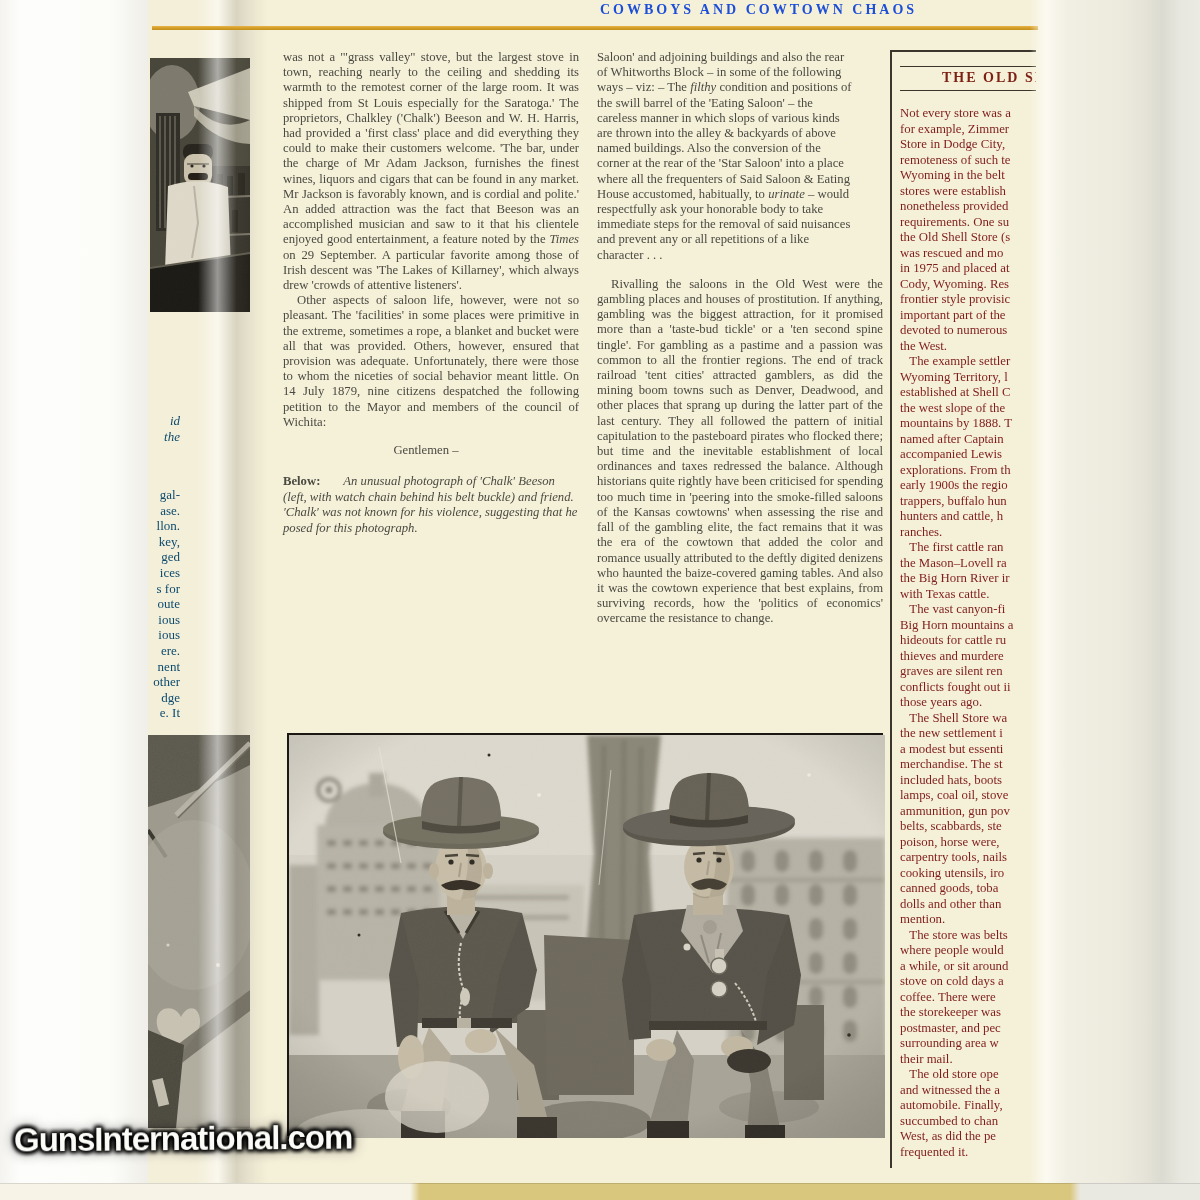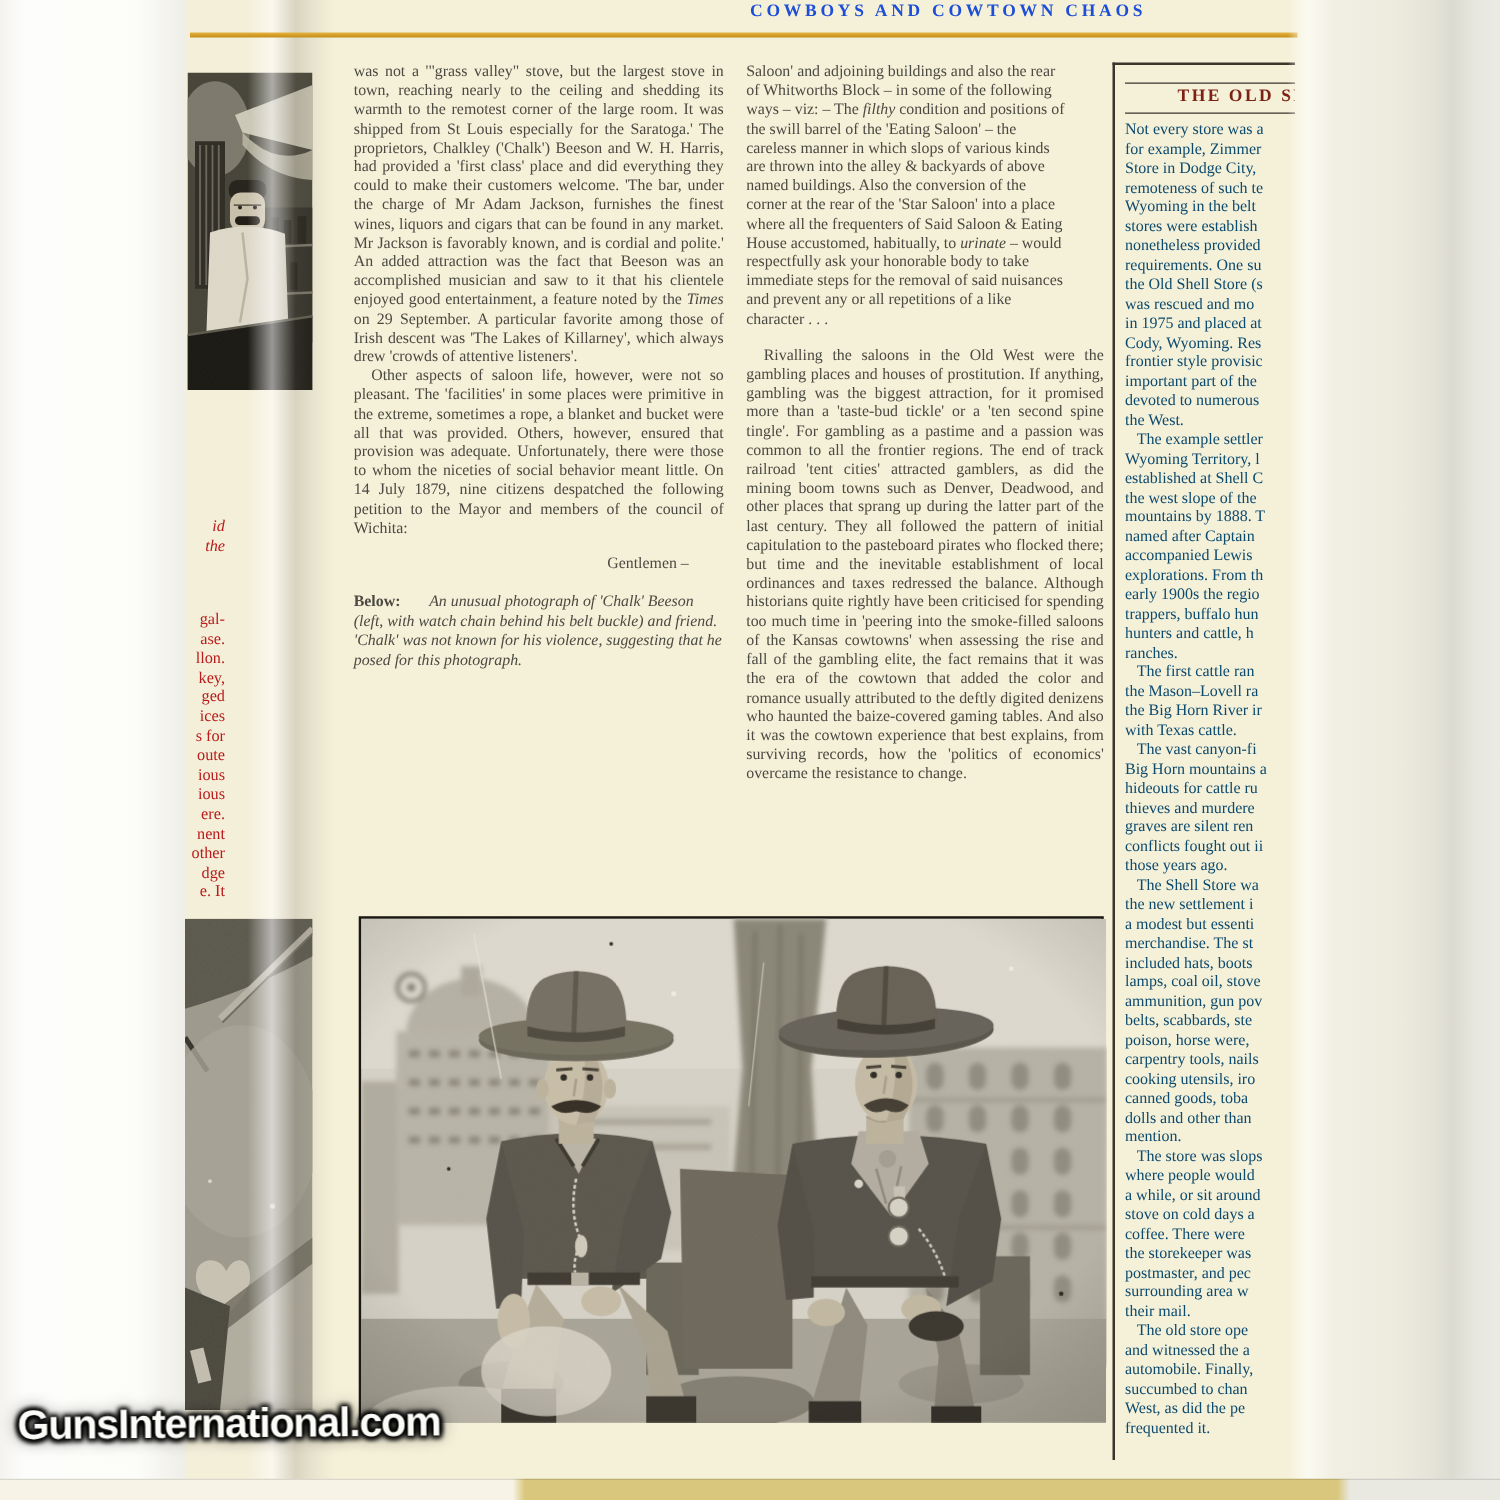--- a/index.html
+++ b/index.html
@@ -7,55 +7,55 @@
         font-family:"Liberation Serif",serif;color:#4b4a42;}
   [data-name]{box-sizing:border-box;}
 
   
   .left-white{position:absolute;left:0;top:0;width:148px;height:1200px;
       background:linear-gradient(90deg,#f4f3ef 0,#fdfdfb 20px,#fcfcf9 110px,#efeee8 148px);}
   .under-strip{position:absolute;left:148px;top:0;width:106px;height:1200px;background:#f4efd9;}
   .frag-photo-top{position:absolute;left:2px;top:58px;width:100px;height:254px;}
   .frag-photo-bottom{position:absolute;left:0px;top:735px;width:102px;height:393px;}
   .edge-fragments{position:absolute;left:-10px;top:413px;width:42px;text-align:right;
-      font-size:13px;color:#b91c1c;}
+      font-size:13px;color:#0c4a6e;}
   .edge-fragments .ital{font-style:italic;height:16px;line-height:16px;}
   .edge-frag-list{margin-top:42px;}
   .edge-frag-list .fr-line{height:15.6px;line-height:15.6px;white-space:pre;}
   .curl-shadow{position:absolute;left:198px;top:0;width:70px;height:1200px;pointer-events:none;
       background:linear-gradient(90deg,rgba(255,255,255,0) 0%,rgba(255,255,255,.55) 28%,
       rgba(110,105,90,.20) 55%,rgba(110,105,90,.10) 72%,rgba(0,0,0,0) 100%);}
 
   
   .running-header{position:absolute;left:600px;top:2px;width:270px;text-align:center;
       font-weight:bold;font-size:14px;letter-spacing:3px;color:#1d4ed8;white-space:nowrap;}
   .gold-rule{position:absolute;left:152px;top:26px;width:886px;height:4px;
       background:linear-gradient(180deg,#e4b246 0,#d39b22 60%,#c08e1f 100%);}
 
   
   .col{position:absolute;top:50px;font-size:12.7px;line-height:15.2px;text-align:justify;}
   .col p{margin:0;}
   .col1{left:283px;width:296px;}
   .col2{left:597px;width:286px;}
   .para-indent{text-indent:14px;}
-  .pull-quote{margin:13px 0 0 18px !important;width:250px;text-align:right;}
+  .pull-quote{margin:13px 0 0 18px !important;width:250px;text-align:center;}
   .pull-quote2{margin:0 !important;width:258px;text-align:left;}
   .quote-head{display:block;}
   .photo-caption{margin-top:16px !important;text-align:left;line-height:15.6px;}
   .cap-label{font-weight:bold;}
   .cap-text{font-style:italic;margin-left:20px;}
   .col2 .body-follow{margin-top:14px !important;}
 
   
   .sidebar{position:absolute;left:890px;top:50px;width:146px;height:1118px;overflow:hidden;
       border-top:2px solid #3a362c;border-left:2px solid #3a362c;padding:14px 0 0 8px;}
   .sidebar-title{border-top:1.5px solid #3a362c;border-bottom:1.5px solid #3a362c;
       padding:3px 0 4px 42px;font-weight:bold;font-size:14px;letter-spacing:2px;
       color:#7d2114;white-space:pre;overflow:hidden;}
-  .sidebar-body{margin-top:5px;font-size:12.8px;color:#0c4a6e;}
+  .sidebar-body{margin-top:15px;font-size:12.8px;color:#7f1d1d;}
   .sidebar-body .sb-line{height:15.5px;line-height:15.5px;white-space:pre;overflow:hidden;}
 
   
   .main-photo{position:absolute;left:287px;top:733px;width:596px;height:403px;
       border:2px solid #1b1813;background:#cfcbc0;}
 
   
   .right-edge{position:absolute;left:1030px;top:0;width:170px;height:1200px;pointer-events:none;
       background:linear-gradient(90deg,rgba(246,241,218,0) 0px,rgba(252,251,243,.92) 16px,
       #f1efe3 38px,#edebde 88px,#e5e3d8 116px,#dcdbd1 132px,#e8e7df 150px,#ecebe3 170px);}
@@ -244,21 +244,21 @@
         <div class="sb-line" data-name="list-line">included hats, boots</div>
         <div class="sb-line" data-name="list-line">lamps, coal oil, stove</div>
         <div class="sb-line" data-name="list-line">ammunition, gun pov</div>
         <div class="sb-line" data-name="list-line">belts, scabbards, ste</div>
         <div class="sb-line" data-name="list-line">poison, horse were,</div>
         <div class="sb-line" data-name="list-line">carpentry tools, nails</div>
         <div class="sb-line" data-name="list-line">cooking utensils, iro</div>
         <div class="sb-line" data-name="list-line">canned goods, toba</div>
         <div class="sb-line" data-name="list-line">dolls and other than</div>
         <div class="sb-line" data-name="list-line">mention.</div>
-        <div class="sb-line" data-name="list-line">   The store was slops</div>
+        <div class="sb-line" data-name="list-line">   The store was belts</div>
         <div class="sb-line" data-name="list-line">where people would</div>
         <div class="sb-line" data-name="list-line">a while, or sit around</div>
         <div class="sb-line" data-name="list-line">stove on cold days a</div>
         <div class="sb-line" data-name="list-line">coffee. There were</div>
         <div class="sb-line" data-name="list-line">the storekeeper was</div>
         <div class="sb-line" data-name="list-line">postmaster, and pec</div>
         <div class="sb-line" data-name="list-line">surrounding area w</div>
         <div class="sb-line" data-name="list-line">their mail.</div>
         <div class="sb-line" data-name="list-line">   The old store ope</div>
         <div class="sb-line" data-name="list-line">and witnessed the a</div>

